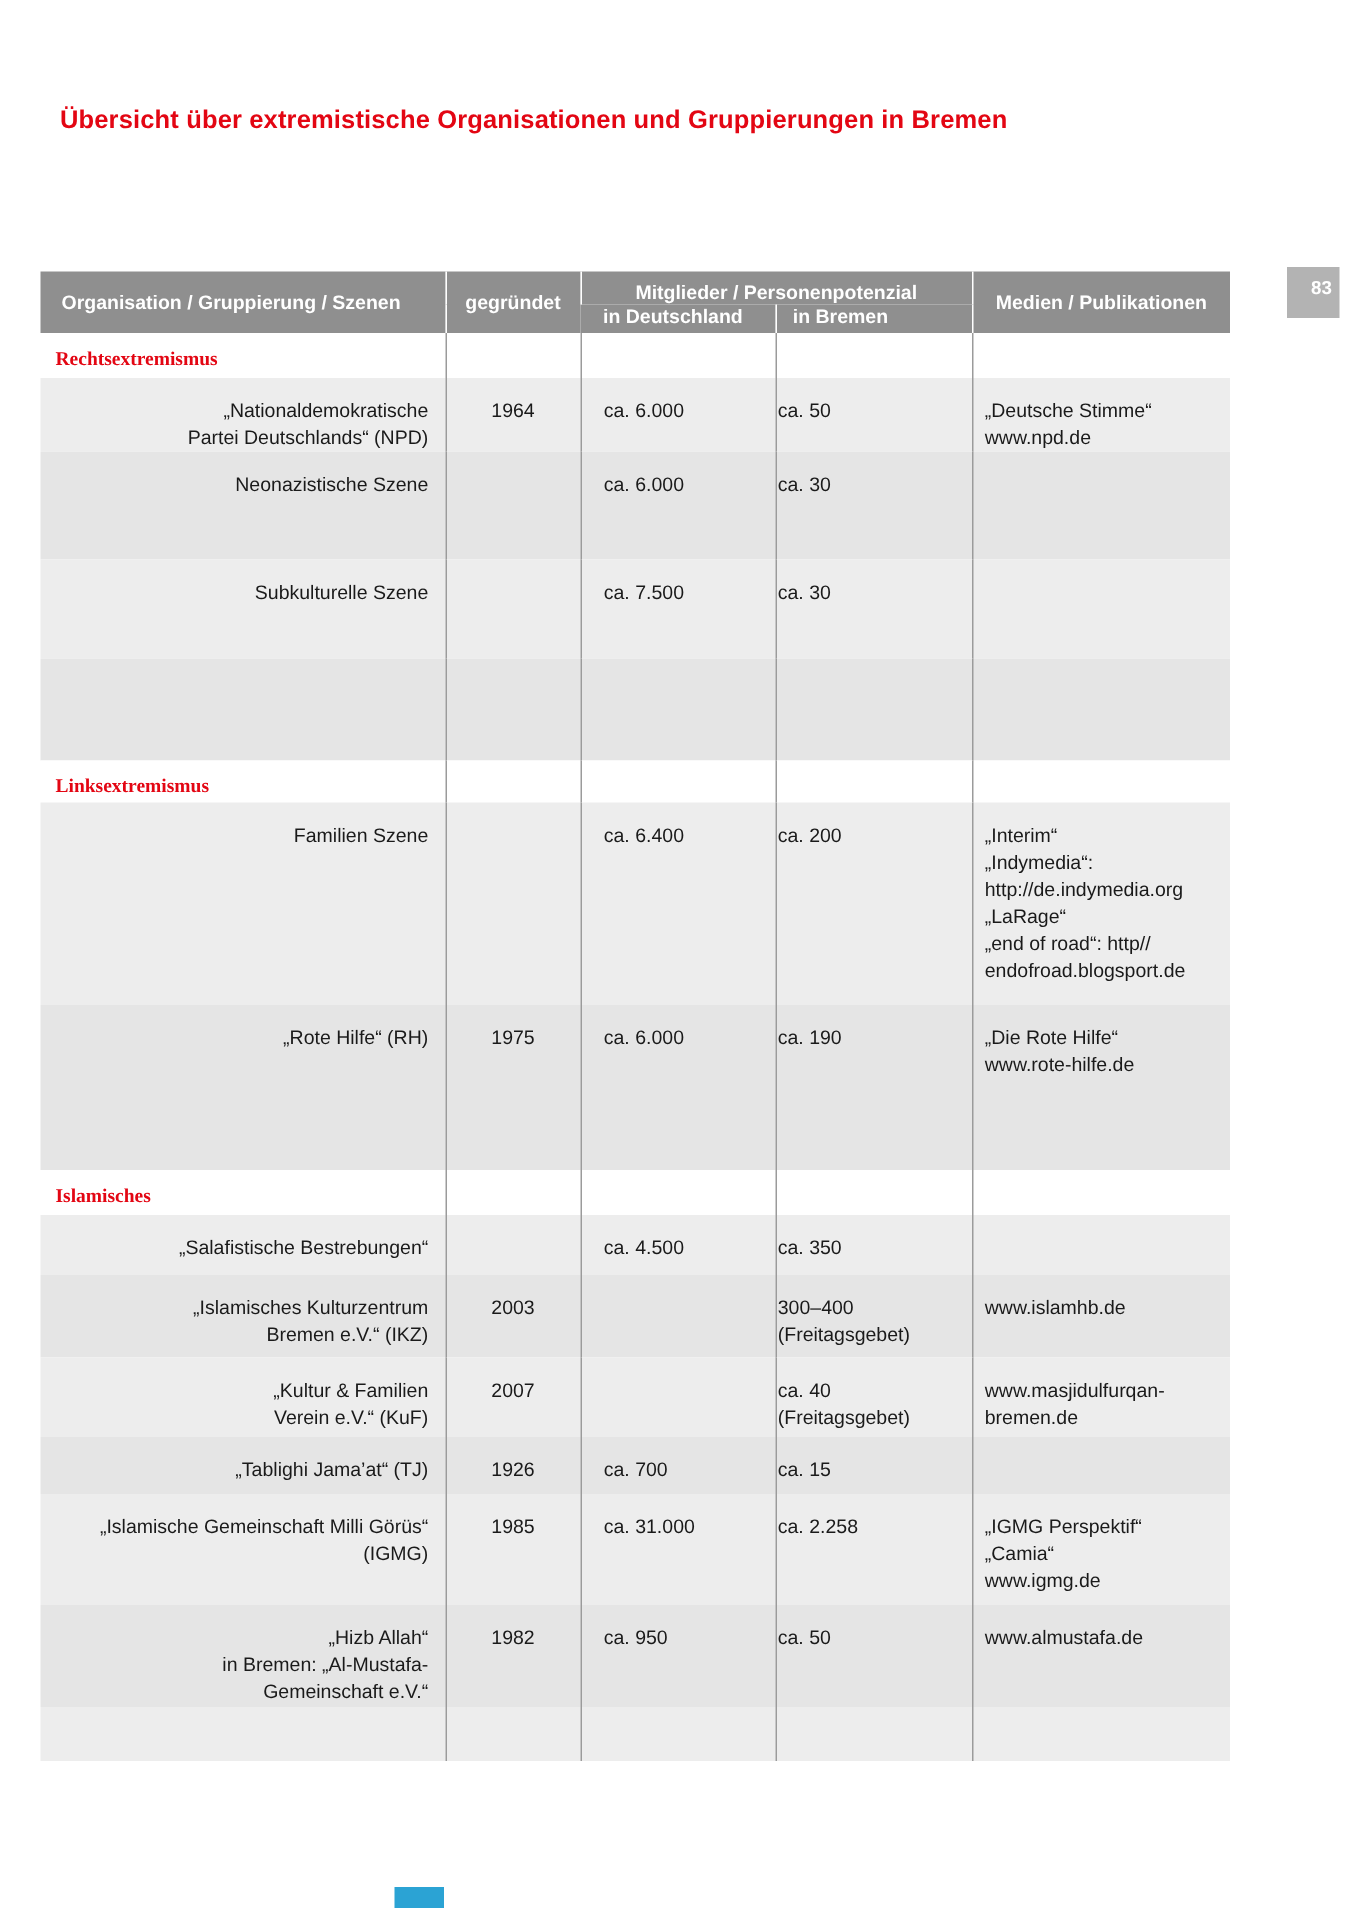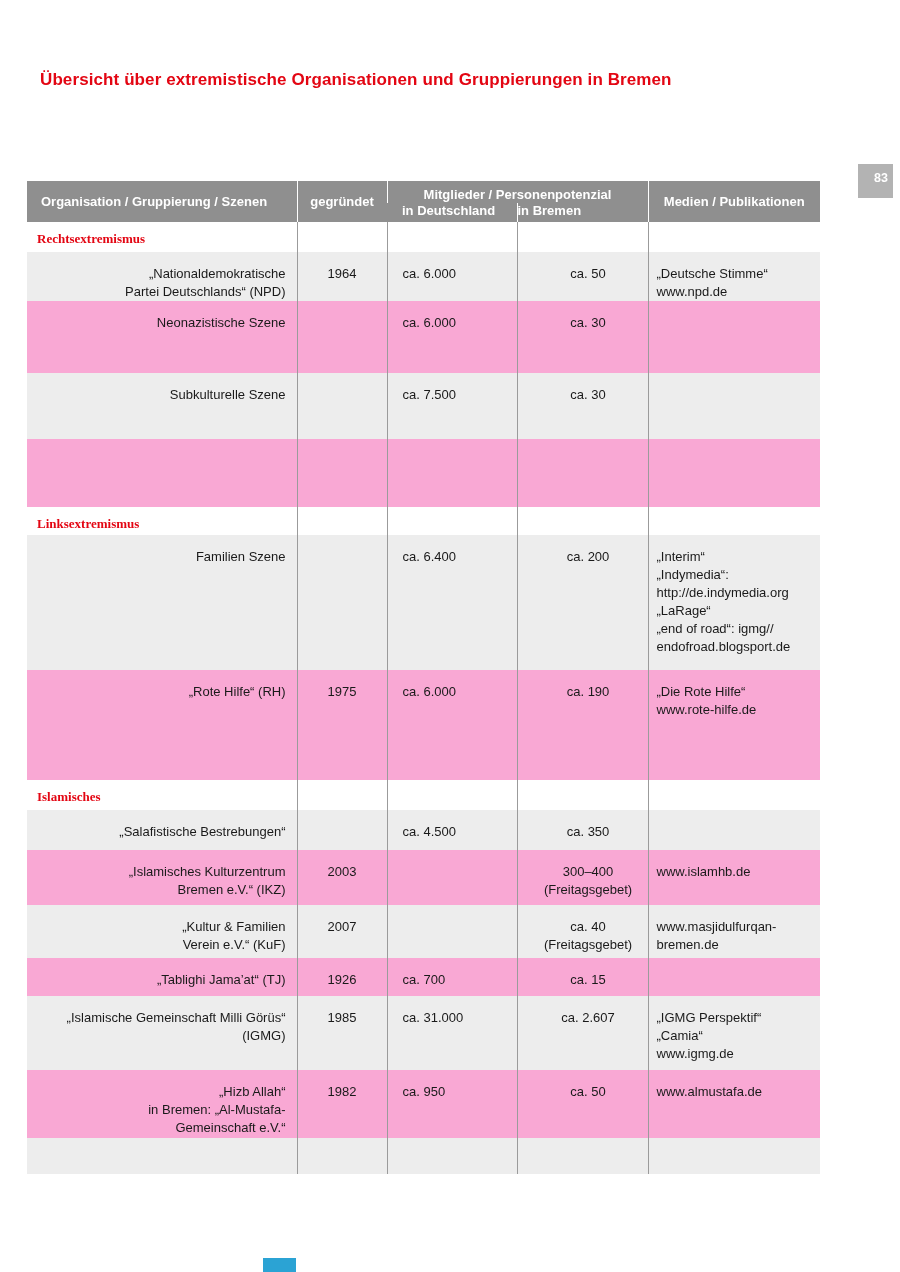--- a/index.html
+++ b/index.html
@@ -11,21 +11,21 @@
     font-family:"Liberation Sans", sans-serif;
     color:#1a1a1a;
   }
   .page-title {
     position:absolute; left:40px; top:70px;
     font-size:17px; font-weight:bold;
     color:#e30613;
     letter-spacing:0.1px;
   }
   .page-badge {
-    position:absolute; left:858px; top:164px;
+    position:absolute; left:858px; top:178px;
     width:35px; height:34px;
     background:#b3b3b3; color:#fff;
     font-size:12.5px; font-weight:bold;
     text-align:center; padding-top:7px;padding-left:11px;
   }
   table.orgtable {
     position:absolute; left:27px; top:181px;
     width:793px;
     border-collapse:collapse; table-layout:fixed;
     font-size:13px;
@@ -39,36 +39,36 @@
     font-weight:bold; font-size:13px;
     vertical-align:middle;
     border-left:1px solid #fff;
   }
   thead th:first-child { border-left:none; }
   .th-org    { text-align:left; padding-left:14px; }
   .th-founded{ text-align:center; }
   .th-members{ text-align:center; vertical-align:bottom; padding-bottom:1px; }
   .th-media  { text-align:center; }
   .th-de     { text-align:left; padding-left:15px; vertical-align:top; }
-  .th-hb     { text-align:left; vertical-align:top; border-left:1px solid #fff; }
+  .th-hb     { text-align:left; padding-left:11px; vertical-align:top; border-left:1px solid #fff; }
 
   tbody td {
     vertical-align:top;
     padding-top:13px;
     line-height:1.38;
     white-space:pre-line;
   }
   tbody td + td { border-left:1px solid #9b9b9b; }
   tr.g td { background:#ededed; }
-  tr.w td { background:#f9a8d4; }
+  tr.w td { background:#e5e5e5; }
 
   td.org    { text-align:right; padding-right:11px; padding-left:8px; }
   td.founded{ text-align:center; }
   td.de     { text-align:left; padding-left:15px; }
-  td.hb     { text-align:center; padding-left:11px;margin-top:46px; }
+  td.hb     { text-align:left; padding-left:1px;margin-top:46px; }
   td.media  { text-align:left; padding-left:8px; padding-right:6px; }
 
   tr.section td { background:#fff;font-family:Liberation Serif, serif; }
   td.sec-label {
     text-align:left; color:#e30613; font-weight:bold;
     padding-left:10px; padding-top:8px;
     white-space:normal;
   }
 
   tr.rh-sec1 { height:30px; }
@@ -175,21 +175,21 @@
 
     <tr class="g rh-aut">
       <td class="org">Familien Szene</td>
       <td class="founded"></td>
       <td class="de">ca. 6.400</td>
       <td class="hb">ca. 200</td>
       <td class="media">„Interim“
 „Indymedia“:
 http://de.indymedia.org
 „LaRage“
-„end of road“: igmg//
+„end of road“: http//
 endofroad.blogsport.de</td>
     </tr>
 
     <tr class="w rh-rh">
       <td class="org">„Rote Hilfe“ (RH)</td>
       <td class="founded">1975</td>
       <td class="de">ca. 6.000</td>
       <td class="hb">ca. 190</td>
       <td class="media">„Die Rote Hilfe“
 www.rote-hilfe.de</td>
@@ -238,21 +238,21 @@
       <td class="de">ca. 700</td>
       <td class="hb">ca. 15</td>
       <td class="media"></td>
     </tr>
 
     <tr class="g rh-igmg">
       <td class="org">„Islamische Gemeinschaft Milli Görüs“
 (IGMG)</td>
       <td class="founded">1985</td>
       <td class="de">ca. 31.000</td>
-      <td class="hb">ca. 2.607</td>
+      <td class="hb">ca. 2.258</td>
       <td class="media">„IGMG Perspektif“
 „Camia“
 www.igmg.de</td>
     </tr>
 
     <tr class="w rh-hizb">
       <td class="org">„Hizb Allah“
 in Bremen: „Al-Mustafa-
 Gemeinschaft e.V.“</td>
       <td class="founded">1982</td>

